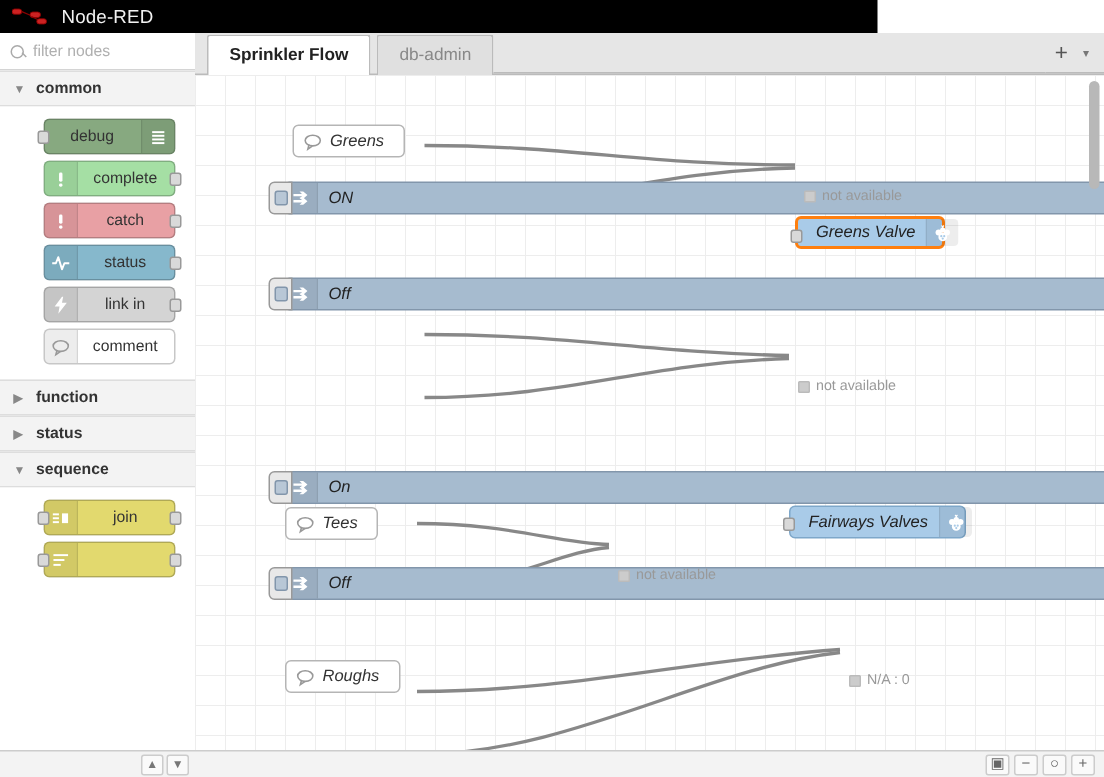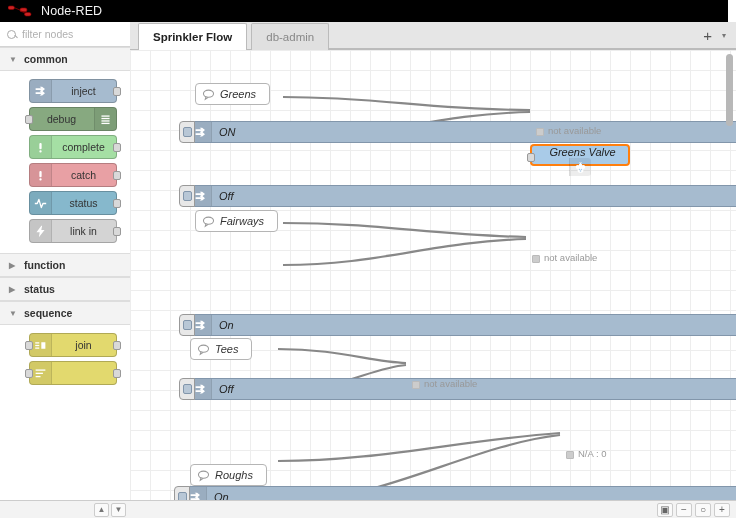--- a/index.html
+++ b/index.html
@@ -6,21 +6,21 @@
   html, body {
     width: 736px; height: 518px;
     font-family: "Liberation Sans", sans-serif;
     overflow: hidden;
     background: #fff;
   }
   #app { position: relative; width: 736px; height: 518px; }
 
   
   #header {
-    position: absolute; left: 0; top: 0; width: 728px; height: 22px;
+    position: absolute; left: 0; top: 0; width: 585px; height: 22px;
     background: #000; display: flex; align-items: center; padding-left: 8px;
   }
   #logo { width: 26px; height: 14px; position: relative; flex: none; }
   #brand {
     color: #f2f2f2; font-size: 12.5px; margin-left: 7px;
     letter-spacing: .1px; font-weight: 400;
   }
 
   
   #palette {
@@ -158,31 +158,31 @@
   .inject-node .ico {
     width: 22px; display: flex; align-items: center; justify-content: center;
     background: rgba(0,0,0,.07); height: 100%; border-radius: 3px 0 0 3px;
     border-right: 1px solid rgba(0,0,0,.08); flex: none;
   }
   .inject-node .ntxt { padding: 0 14px 0 7px; }
 
   .valve-node {
     height: 22px; background: #a9cbe8; border: 1px solid #7ea7c9;
     border-radius: 4px; display: flex; align-items: center;
-    font-size: 11px; color: #222; font-style: italic; position: relative; flex-direction: column;
+    font-size: 11px; color: #222; font-style: italic; position: relative;
   }
   .valve-node.selected { border: 2px solid #ff7f0e; }
   .valve-node .ntxt { padding: 0 7px 0 12px; white-space: nowrap; }
   .valve-node .ico {
     width: 22px; display: flex; align-items: center; justify-content: center;
     background: rgba(0,0,0,.07); height: 100%; border-radius: 0 3px 3px 0;
     border-left: 1px solid rgba(0,0,0,.08); flex: none;
   }
   .status-lbl {
-    position: absolute; display: flex; align-items: flex-end; gap: 4px;
+    position: absolute; display: flex; align-items: center; gap: 4px;
     font-size: 9.5px; color: #999; white-space: nowrap;
   }
   .status-dot {
     width: 8px; height: 8px; background: #ccc; border: 1px solid #bbb;
     border-radius: 1px; flex: none;
   }
 
   
   #v-scroll {
     position: absolute; right: 3px; top: 4px; width: 7px; height: 72px;
@@ -228,32 +228,20 @@
       <span class="mag"></span>
       <input id="filter-input" type="text" placeholder="filter nodes" style="">
     </div>
 
     <div id="palette-scroll">
         <div class="pal-category">
           <span class="chev">▼</span>
           <span>common</span>
         </div>
         <div class="pal-body">
-          <div class="pal-node" style="background: rgb(166, 187, 207);">
-            <div class="ico-l">
-              <span class="glyph">
-                <svg viewBox="0 0 16 16">
-                  <path d="M2 4h7l-2-2h3l3.5 3L10 8h-3l2-2H2z" fill="#fff"></path>
-                  <path d="M2 9h7l-2-2h3l3.5 3L10 13h-3l2-2H2z" fill="#fff"></path>
-                </svg>
-              </span>
-            </div>
-            <div class="lbl">inject</div>
-            <span class="port out"></span>
-          </div>
           <div class="pal-node" style="background: rgb(135, 169, 128);">
             <div class="lbl">debug</div>
             <div class="ico-r">
               <span class="glyph">
                 <svg viewBox="0 0 16 16">
                   <rect x="3" y="3" width="10" height="1.6" fill="#fff"></rect>
                   <rect x="3" y="6" width="10" height="1.6" fill="#fff"></rect>
                   <rect x="3" y="9" width="10" height="1.6" fill="#fff"></rect>
                   <rect x="3" y="12" width="10" height="1.6" fill="#fff"></rect>
                 </svg>
@@ -299,20 +287,31 @@
           <div class="pal-node" style="background: rgb(212, 212, 212);">
             <div class="ico-l">
               <span class="glyph">
                 <svg viewBox="0 0 16 16">
                   <path d="M9 1L3 9h4l-1 6 7-9H9l1-5z" fill="#fff"></path>
                 </svg>
               </span>
             </div>
             <div class="lbl">link in</div>
             <span class="port out"></span>
+          </div>
+          <div class="pal-node" style="background: rgb(255, 255, 255);">
+            <div class="ico-l">
+              <span class="glyph">
+                <svg viewBox="0 0 16 16">
+                  <ellipse cx="8" cy="7" rx="6.2" ry="4.4" fill="none" stroke="#999" stroke-width="1.3"></ellipse>
+                  <path d="M5 10.3L4 14l3.6-2.4" fill="none" stroke="#999" stroke-width="1.3"></path>
+                </svg>
+              </span>
+            </div>
+            <div class="lbl">comment</div>
           </div>
         </div>
         <div class="pal-category">
           <span class="chev">▶</span>
           <span>function</span>
         </div>
         <div class="pal-category">
           <span class="chev">▶</span>
           <span>status</span>
         </div>
@@ -445,31 +444,20 @@
                   <circle cx="9.2" cy="10.4" r=".9" fill="#a9cbe8"></circle>
                   <circle cx="8" cy="12.4" r=".9" fill="#a9cbe8"></circle>
                 </svg>
               </span>
             </span>
           </div>
           <div class="status-lbl" style="left: 406px; top: 75px;">
             <span class="status-dot"></span>
             <span>not available</span>
           </div>
-          <div class="fnode comment-node" style="left: 65px; top: 160px;">
-            <span class="cbub">
-              <span class="glyph">
-                <svg viewBox="0 0 16 16">
-                  <ellipse cx="8" cy="7" rx="6.2" ry="4.4" fill="none" stroke="#999" stroke-width="1.3"></ellipse>
-                  <path d="M5 10.3L4 14l3.6-2.4" fill="none" stroke="#999" stroke-width="1.3"></path>
-                </svg>
-              </span>
-            </span>
-            <span class="ctxt">Fairways</span>
-          </div>
           <div class="fnode inject-node" style="left: 59px; top: 198px;">
             <span class="btn-pad">
               <span class="btn-sq"></span>
             </span>
             <span class="ico">
               <span class="glyph">
                 <svg viewBox="0 0 16 16">
                   <path d="M2 4h7l-2-2h3l3.5 3L10 8h-3l2-2H2z" fill="#fff"></path>
                   <path d="M2 9h7l-2-2h3l3.5 3L10 13h-3l2-2H2z" fill="#fff"></path>
                 </svg>
@@ -484,20 +472,38 @@
             <span class="ico">
               <span class="glyph">
                 <svg viewBox="0 0 16 16">
                   <path d="M2 4h7l-2-2h3l3.5 3L10 8h-3l2-2H2z" fill="#fff"></path>
                   <path d="M2 9h7l-2-2h3l3.5 3L10 13h-3l2-2H2z" fill="#fff"></path>
                 </svg>
               </span>
             </span>
             <span class="ntxt">Off</span>
           </div>
+          <div class="fnode valve-node" style="left: 396px; top: 177px; width: 118px;">
+            <span class="port in"></span>
+            <span class="ntxt" style="flex: 1 1 0%;">Fairways Valves</span>
+            <span class="ico">
+              <span class="glyph">
+                <svg viewBox="0 0 16 16">
+                  <circle cx="8" cy="11" r="3.6" fill="#fff"></circle>
+                  <circle cx="4.6" cy="7.4" r="2.5" fill="#fff"></circle>
+                  <circle cx="11.4" cy="7.4" r="2.5" fill="#fff"></circle>
+                  <circle cx="8" cy="5.4" r="2.2" fill="#fff"></circle>
+                  <path d="M7 1.6c.8 .6 1.2 1.6 1 2.6M9 1.6c-.8 .6-1.2 1.6-1 2.6" fill="none" stroke="#fff" stroke-width="1.1"></path>
+                  <circle cx="6.8" cy="10.4" r=".9" fill="#a9cbe8"></circle>
+                  <circle cx="9.2" cy="10.4" r=".9" fill="#a9cbe8"></circle>
+                  <circle cx="8" cy="12.4" r=".9" fill="#a9cbe8"></circle>
+                </svg>
+              </span>
+            </span>
+          </div>
           <div class="status-lbl" style="left: 402px; top: 202px;">
             <span class="status-dot"></span>
             <span>not available</span>
           </div>
           <div class="fnode comment-node" style="left: 60px; top: 288px;">
             <span class="cbub">
               <span class="glyph">
                 <svg viewBox="0 0 16 16">
                   <ellipse cx="8" cy="7" rx="6.2" ry="4.4" fill="none" stroke="#999" stroke-width="1.3"></ellipse>
                   <path d="M5 10.3L4 14l3.6-2.4" fill="none" stroke="#999" stroke-width="1.3"></path>
@@ -517,21 +523,21 @@
                   <path d="M2 9h7l-2-2h3l3.5 3L10 13h-3l2-2H2z" fill="#fff"></path>
                 </svg>
               </span>
             </span>
             <span class="ntxt">On</span>
           </div>
           <div class="status-lbl" style="left: 282px; top: 328px;">
             <span class="status-dot"></span>
             <span>not available</span>
           </div>
-          <div class="fnode comment-node" style="left: 60px; top: 414px; justify-content: flex-end;">
+          <div class="fnode comment-node" style="left: 60px; top: 390px; justify-content: flex-end;">
             <span class="cbub">
               <span class="glyph">
                 <svg viewBox="0 0 16 16">
                   <ellipse cx="8" cy="7" rx="6.2" ry="4.4" fill="none" stroke="#999" stroke-width="1.3"></ellipse>
                   <path d="M5 10.3L4 14l3.6-2.4" fill="none" stroke="#999" stroke-width="1.3"></path>
                 </svg>
               </span>
             </span>
             <span class="ctxt">Roughs</span>
           </div>

